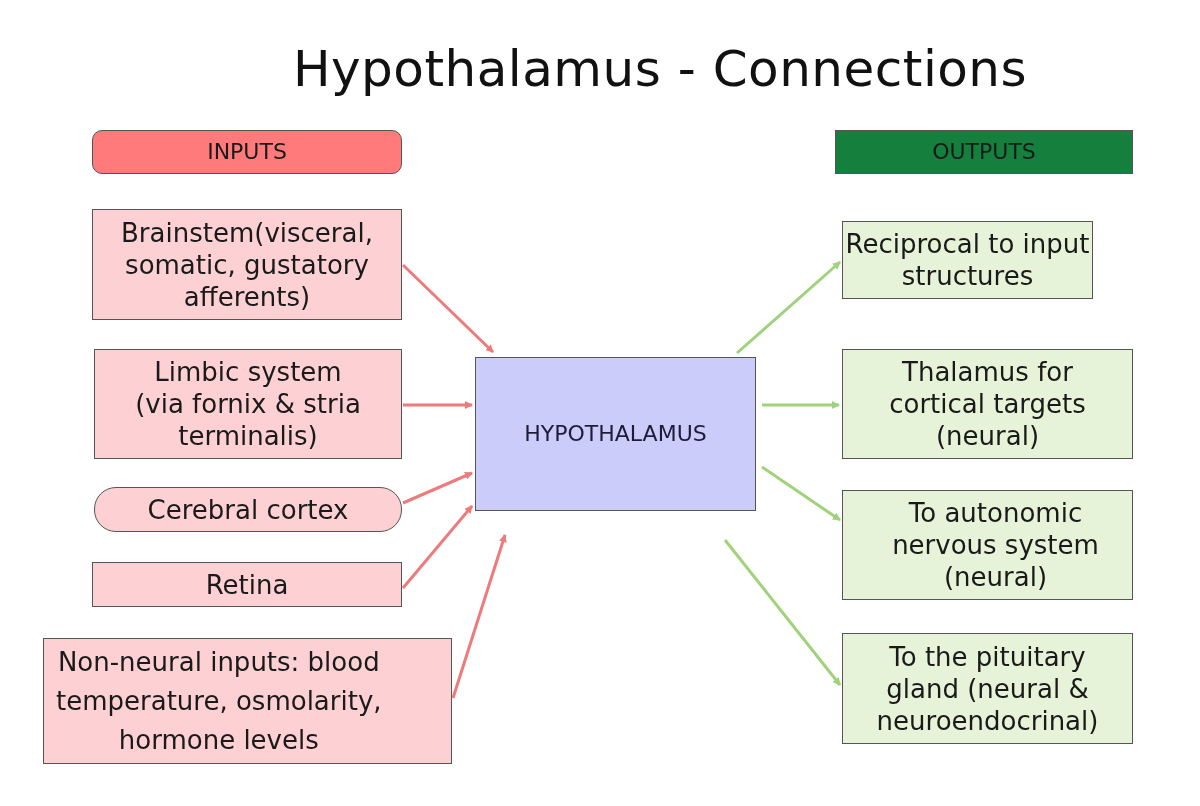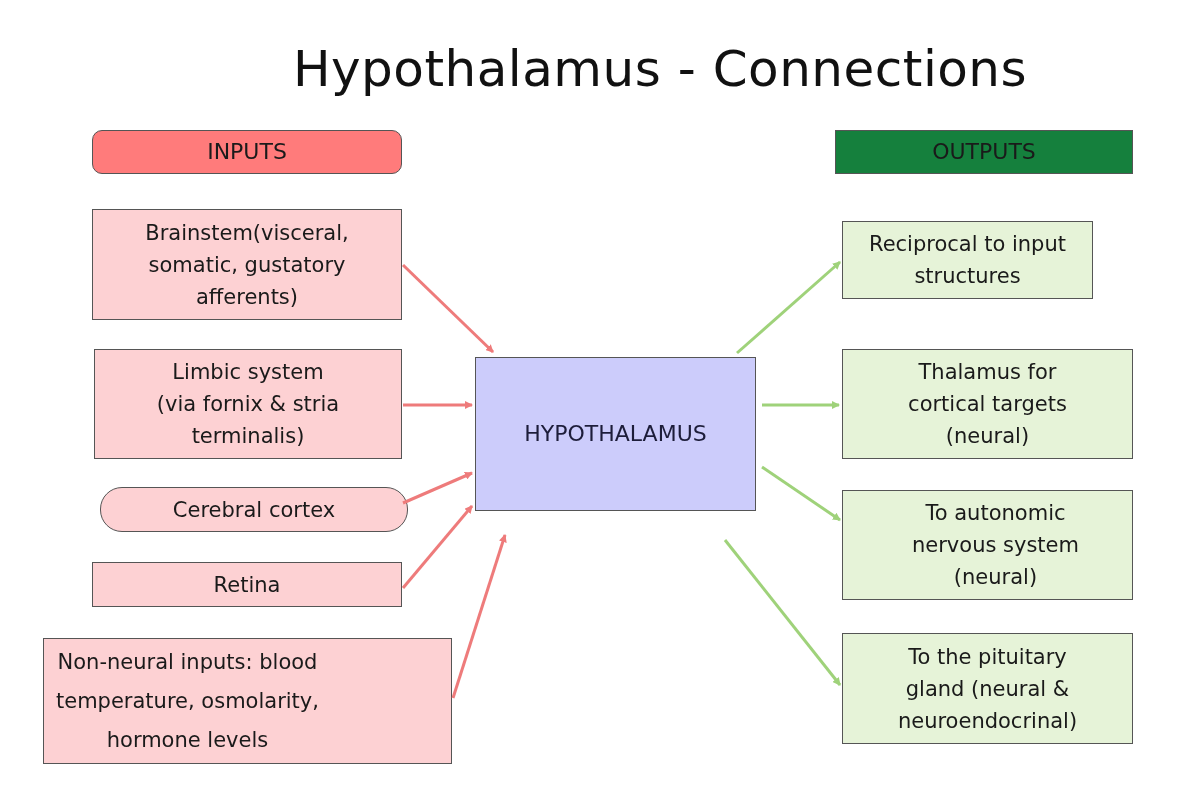--- a/index.html
+++ b/index.html
@@ -1,21 +1,21 @@
 <!DOCTYPE html>
 <html><head>
 <meta charset="utf-8">
 <style>
   html, body { margin:0; padding:0; }
   body { width:1200px; height:806px; background:#ffffff; position:relative; overflow:hidden;
          font-family: "DejaVu Sans", sans-serif; color:#222; }
   .title { position:absolute; left:0; width:1320px; top:40px; text-align:center; font-size:50px;
            font-weight:normal; color:#111; letter-spacing:0.5px; }
   .box { position:absolute; box-sizing:border-box; border:1.5px solid #555; display:flex;
-         align-items:center; justify-content:center; text-align:center; font-size:21px; line-height:32px; color:#1a1a1a; }
+         align-items:center; justify-content:center; text-align:center; font-size:26px; line-height:32px; color:#1a1a1a; }
   .hdr-in { background:#ff7b7b; font-size:22px;border-radius:10px; }
   .hdr-out { background:#15803d; font-size:22px; }
   .in { background:#fdd1d3; }
   .out { background:#e6f3d8; }
   .center { background:#ccccfb; font-size:22px; color:#1d1d3a; }
   .left-align { justify-content:flex-start; text-align:center; padding-left:12px; line-height:39px; }
   svg.arrows { position:absolute; left:0; top:0; }
 </style>
 </head>
 <body>
@@ -24,21 +24,21 @@
 
 <div class="box hdr-in" style="left:92px;top:130px;width:310px;height:44px;">INPUTS</div>
 <div class="box hdr-out" style="left:835px;top:130px;width:298px;height:44px;">OUTPUTS</div>
 
 <div class="box in" style="left:92px;top:209px;width:310px;height:111px;white-space:pre-line;">Brainstem(visceral,
 somatic, gustatory
 afferents)</div>
 <div class="box in" style="left:94px;top:349px;width:308px;height:110px;white-space:pre-line;">Limbic system
 (via fornix &amp; stria
 terminalis)</div>
-<div class="box in" style="left:100px;top:487px;width:308px;height:45px;border-radius:22px;">Cerebral cortex</div>
+<div class="box in" style="left:94px;top:487px;width:308px;height:45px;border-radius:22px;">Cerebral cortex</div>
 <div class="box in" style="left:92px;top:562px;width:310px;height:45px;">Retina</div>
 <div class="box in left-align" style="left:43px;top:638px;width:409px;height:126px;white-space:pre-line;">Non-neural inputs: blood
 temperature, osmolarity,
 hormone levels</div>
 
 <div class="box center" style="left:475px;top:357px;width:281px;height:154px;">HYPOTHALAMUS</div>
 
 <div class="box out" style="left:842px;top:221px;width:251px;height:78px;white-space:pre-line;">Reciprocal to input
 structures</div>
 <div class="box out" style="left:842px;top:349px;width:291px;height:110px;white-space:pre-line;">Thalamus for

